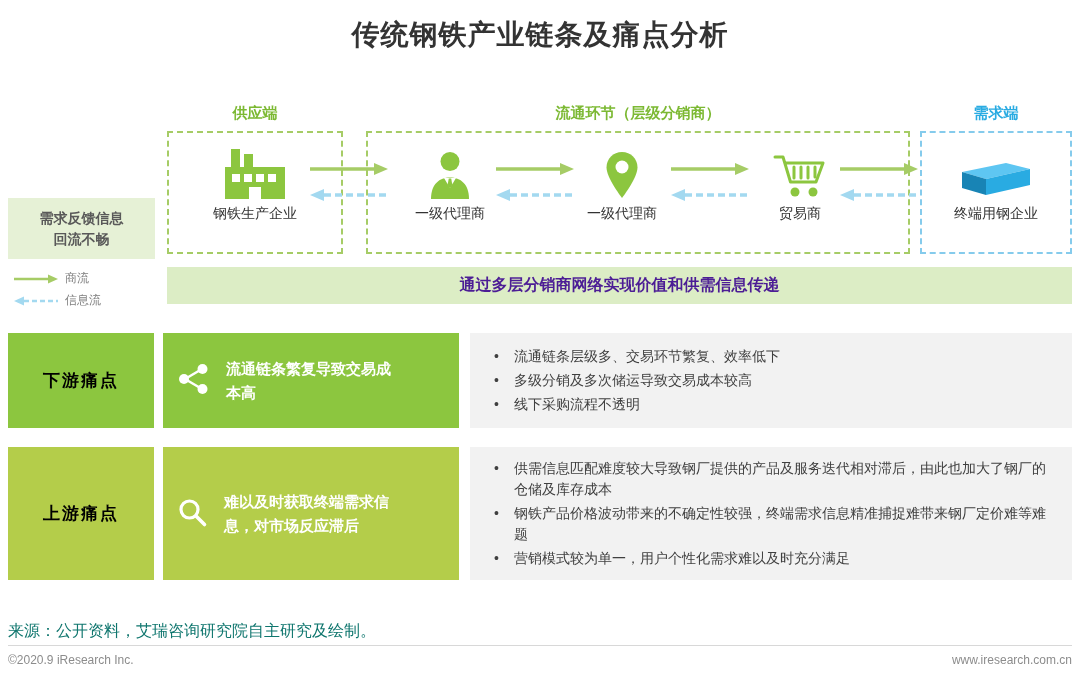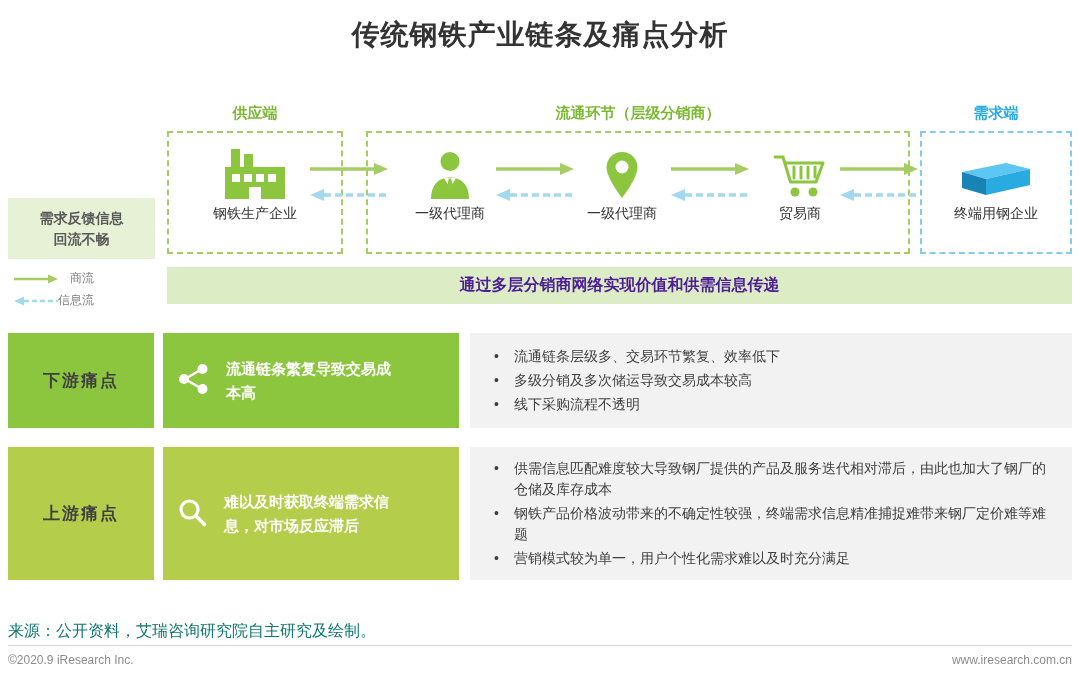--- a/index.html
+++ b/index.html
@@ -9,41 +9,41 @@
          font-size:28px;font-weight:bold;color:#333;letter-spacing:1px;}
   .col-head{position:absolute;top:104px;text-align:center;font-size:15px;font-weight:bold;}
   .head-supply{left:167px;width:176px;color:#7CB933;}
   .head-mid{left:366px;width:544px;color:#7CB933;}
   .head-demand{left:920px;width:152px;color:#29ABE2;}
   .side-note{position:absolute;left:8px;width:147px;height:61px;background:#E6F1D6;
              box-sizing:border-box;padding:0 26px;display:flex;align-items:center;justify-content:center;
              text-align:center;font-size:14px;font-weight:bold;color:#595959;line-height:1.45;}
   .note1{top:130px;} .note2{top:198px;}
   .legend{position:absolute;left:14px;top:270px;display:flex;flex-direction:column;gap:5px;}
-  .legend-row{display:flex;align-items:center;justify-content:space-between;}
+  .legend-row{display:flex;align-items:center;gap:7px;}
   .legend-row span{font-size:12px;color:#808080;}
   .dash-box{position:absolute;top:131px;height:123px;border:2px dashed #A6CC66;box-sizing:border-box;}
   .box-supply{left:167px;width:176px;}
   .box-mid{left:366px;width:544px;}
   .box-demand{left:920px;width:152px;border-color:#85CBEC;}
   .node{position:absolute;top:141px;display:flex;flex-direction:column;align-items:center;}
   .icon-wrap{height:58px;display:flex;align-items:flex-end;justify-content:center;}
   .node-label{font-size:14px;color:#333;margin-top:6px;white-space:nowrap;}
   .n-factory{left:167px;width:176px;}
   .n-agent{left:392px;width:116px;}
   .n-pin{left:564px;width:116px;}
   .n-cart{left:742px;width:116px;}
   .n-demand{left:920px;width:152px;}
   .arrow{position:absolute;}
   .arrow.solid{top:163px;} .arrow.dashed{top:189px;}
   .ap1{left:310px;} .ap2{left:496px;} .ap3{left:671px;} .ap4{left:840px;}
   .banner{position:absolute;left:167px;top:267px;width:905px;height:37px;background:#DCEDC5;
           display:flex;align-items:center;justify-content:center;font-size:16px;font-weight:bold;color:#4c1d95;}
   .pain-label{position:absolute;left:8px;width:146px;display:flex;align-items:center;justify-content:center;
-              color:#404040;font-size:17px;font-weight:bold;letter-spacing:2px;}
+              color:#000000;font-size:17px;font-weight:bold;letter-spacing:2px;}
   .pain-summary{position:absolute;left:163px;width:296px;box-sizing:border-box;display:flex;
                 align-items:center;padding-left:13px;gap:16px;}
   .p-text{color:#fff;font-weight:bold;font-size:15px;line-height:1.6;width:168px;}
   .pain-detail{position:absolute;left:470px;width:602px;background:#F2F2F2;box-sizing:border-box;
                padding:10px 24px;display:flex;flex-direction:column;justify-content:center;gap:3px;}
   .bullet{display:flex;font-size:14px;color:#404040;line-height:1.5;}
   .bullet .dot{width:20px;flex:none;}
   .bullet .bt{flex:1;}
   .row1{top:333px;height:95px;}
   .row2{top:447px;height:133px;}

